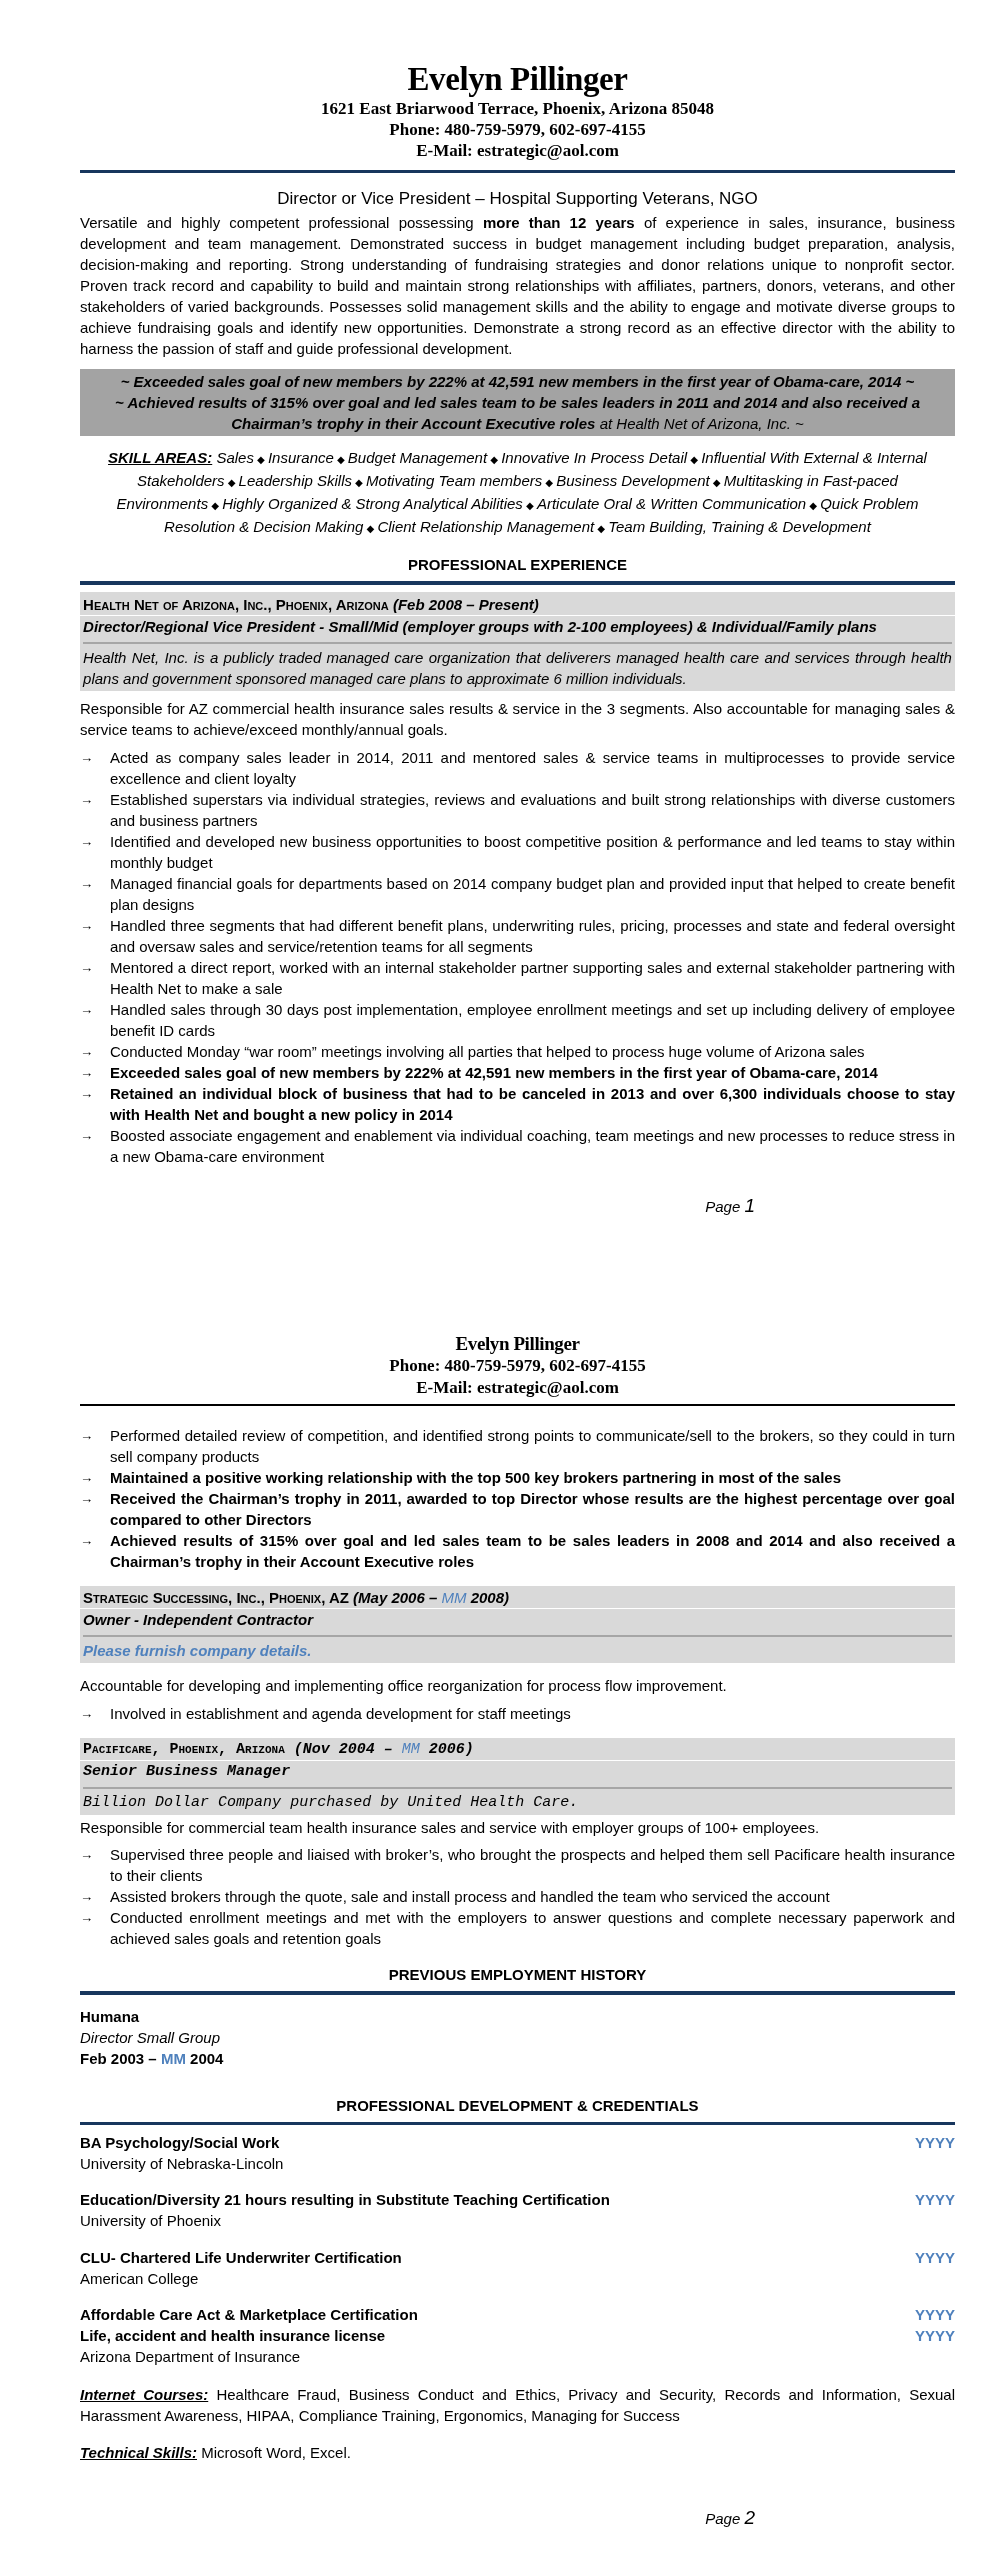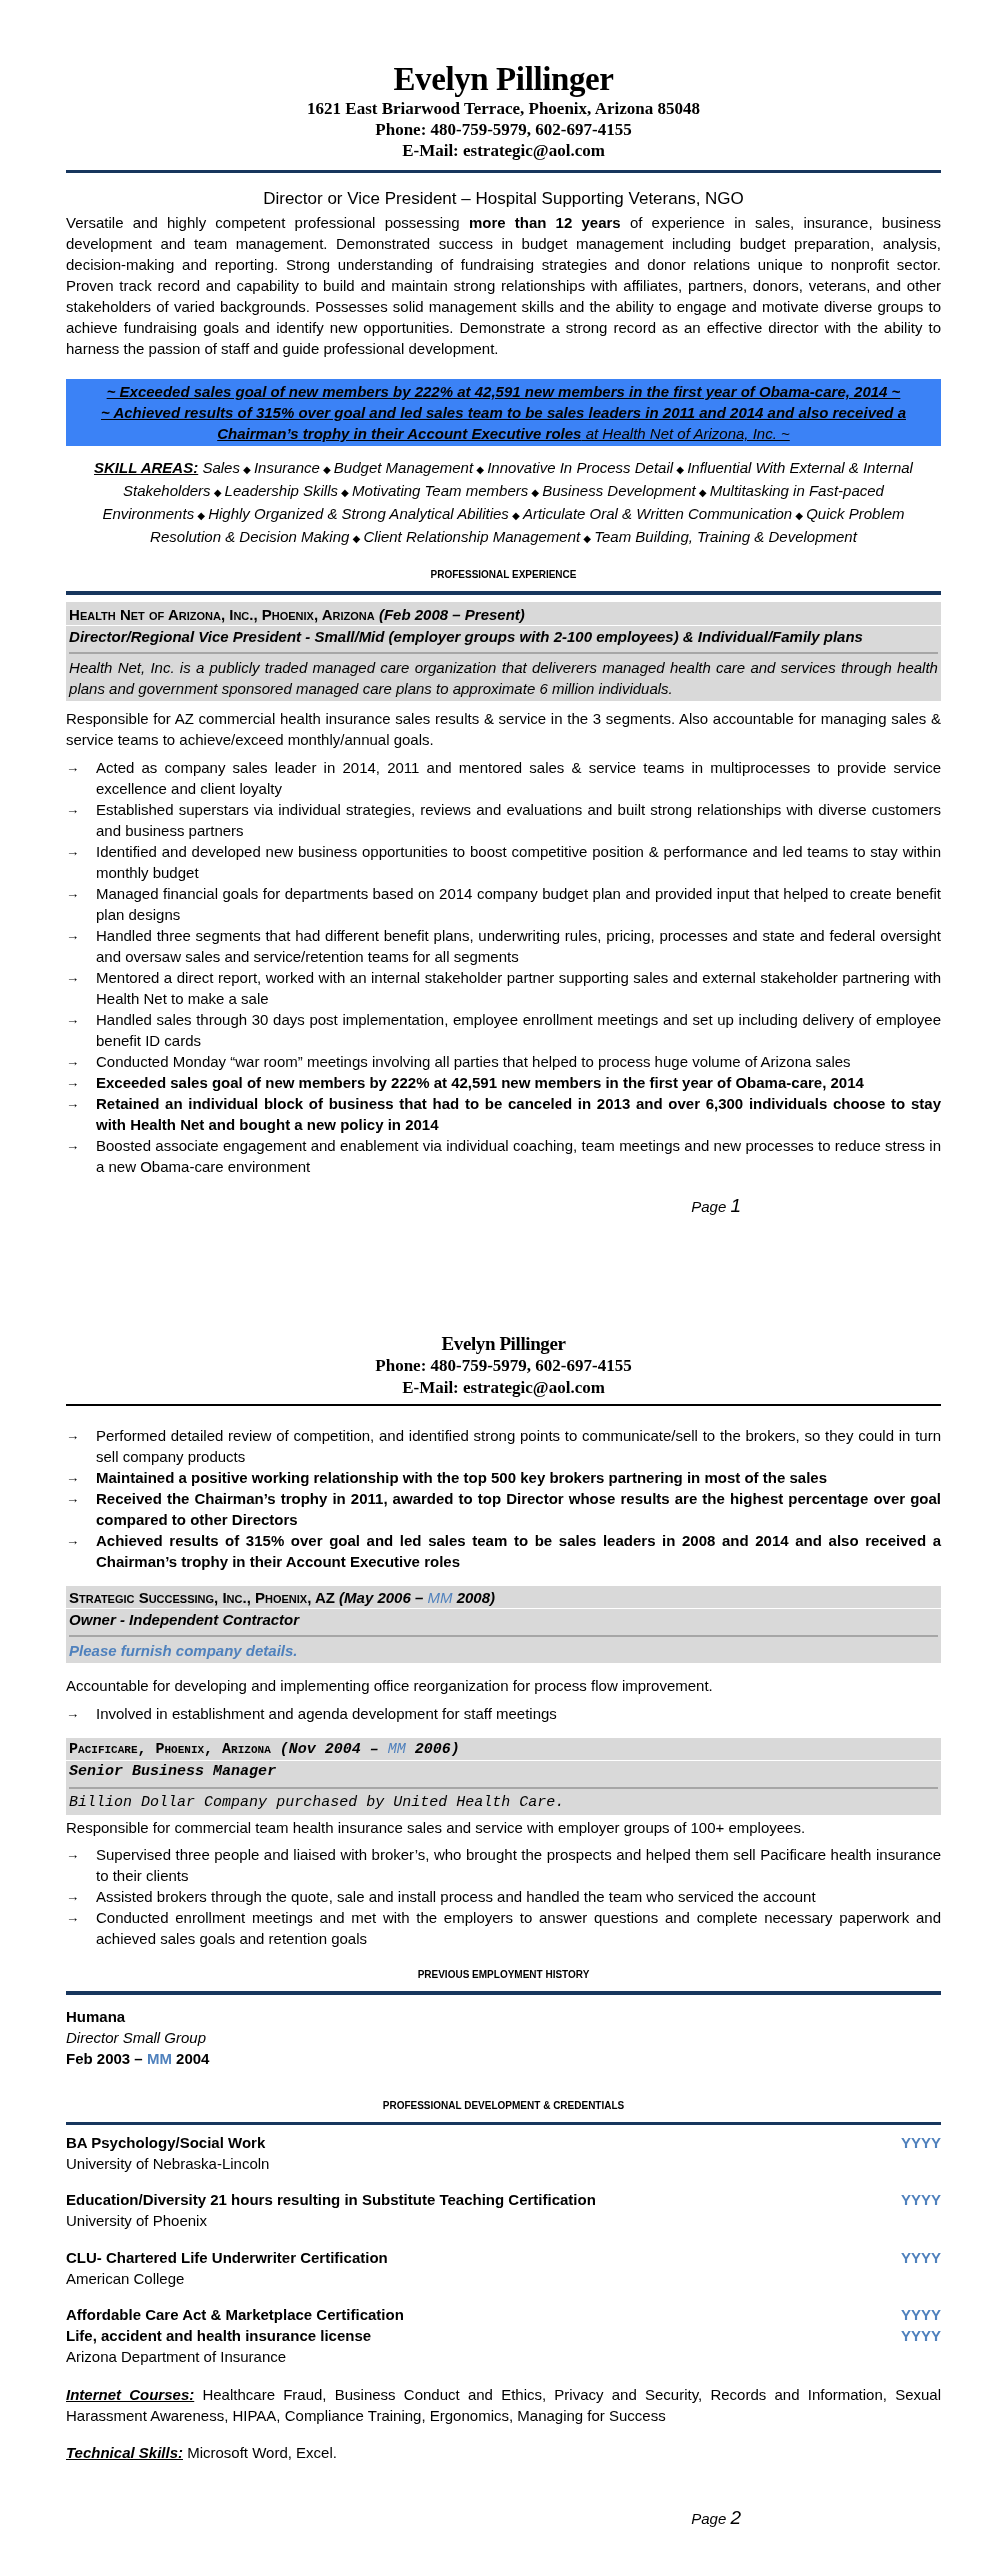--- a/index.html
+++ b/index.html
@@ -7,48 +7,48 @@
   body {
     width: 996px;
     height: 2576px;
     position: relative;
     font-family: "Liberation Sans", sans-serif;
     color: #000;
     font-size: 15px;
     line-height: 21px;
     overflow: hidden;
   }
-  .page { position: absolute; left: 0; width: 796px; }
+  .page { position: absolute; left: 14px; width: 796px; }
   .page1 { top: 0; height: 1285px; }
   .page2 { top: 1285px; height: 1291px; }
   .content { position: absolute; left: 66px; width: 875px; }
 
   .hdr { text-align: center; font-family: "Liberation Serif", serif; font-weight: bold; }
   .hdr .name { font-size: 33px; line-height: 37px; letter-spacing: -0.4px; }
   .hdr .line { font-size: 17px; line-height: 21px; }
   .hdr-rule-thick { height: 3.1px; background: #17365d; margin-top: 9.4px; }
   .hdr2 .name { font-size: 19px; line-height: 23.4px; font-weight: bold; }
   .hdr2 .line { font-size: 17px; line-height: 22px; }
   .hdr-rule-thin { height: 1.6px; background: #000; margin-top: 4.7px; }
 
   .objective { text-align: center; font-weight: normal; font-size: 17px; line-height: 23.4px; margin-top: 14px; }
   .summary { text-align: justify; margin-top: 1.6px; }
   .summary b { font-weight: bold; }
 
   .highlight-box {
-    background: #3b82f6; text-align: center; font-style: italic; font-weight: bold;
-    margin-top: 20px; padding: 1.6px 3.1px; text-decoration: underline;
+    background: #a3a3a3; text-align: center; font-style: italic; font-weight: bold;
+    margin-top: 10px; padding: 1.6px 3.1px;
   }
   .highlight-box .normal { font-weight: normal; }
 
   .skills { text-align: center; font-style: italic; margin-top: 11px; }
   .skills .label { font-weight: bold; text-decoration: underline; }
   .skills .sep { font-style: normal; font-size: 10.2px; padding: 0 3.1px; }
 
-  .section-title { text-align: center; font-weight: bold; font-size: 10px; margin-top: 15.6px; }
+  .section-title { text-align: center; font-weight: bold; font-size: 15px; margin-top: 15.6px; }
   .section-rule { height: 3.1px; background: #17365d; margin-top: 6.2px; }
 
   .job-box { background: #d9d9d9; margin-top: 7.8px; }
   .job-box .company { font-weight: bold; font-variant: small-caps; padding: 1.6px 3.1px 0 3.1px; }
   .job-box .company .dates { font-variant: normal; font-style: italic; }
   .job-box .mm { color: #4f81bd; font-weight: normal; }
   .job-box .role { font-weight: bold; font-style: italic; padding: 0 3.1px 4.7px 3.1px; border-top: 1.6px solid #fff; }
   .job-box .divider { height: 2.3px; background: #a6a6a6; margin: 0 3.1px; }
   .job-box .desc { font-style: italic; text-align: justify; padding: 3.1px 3.1px 1.6px 3.1px; }
   .job-box .desc.placeholder { color: #4f81bd; font-weight: bold; border-radius: 8px; }

